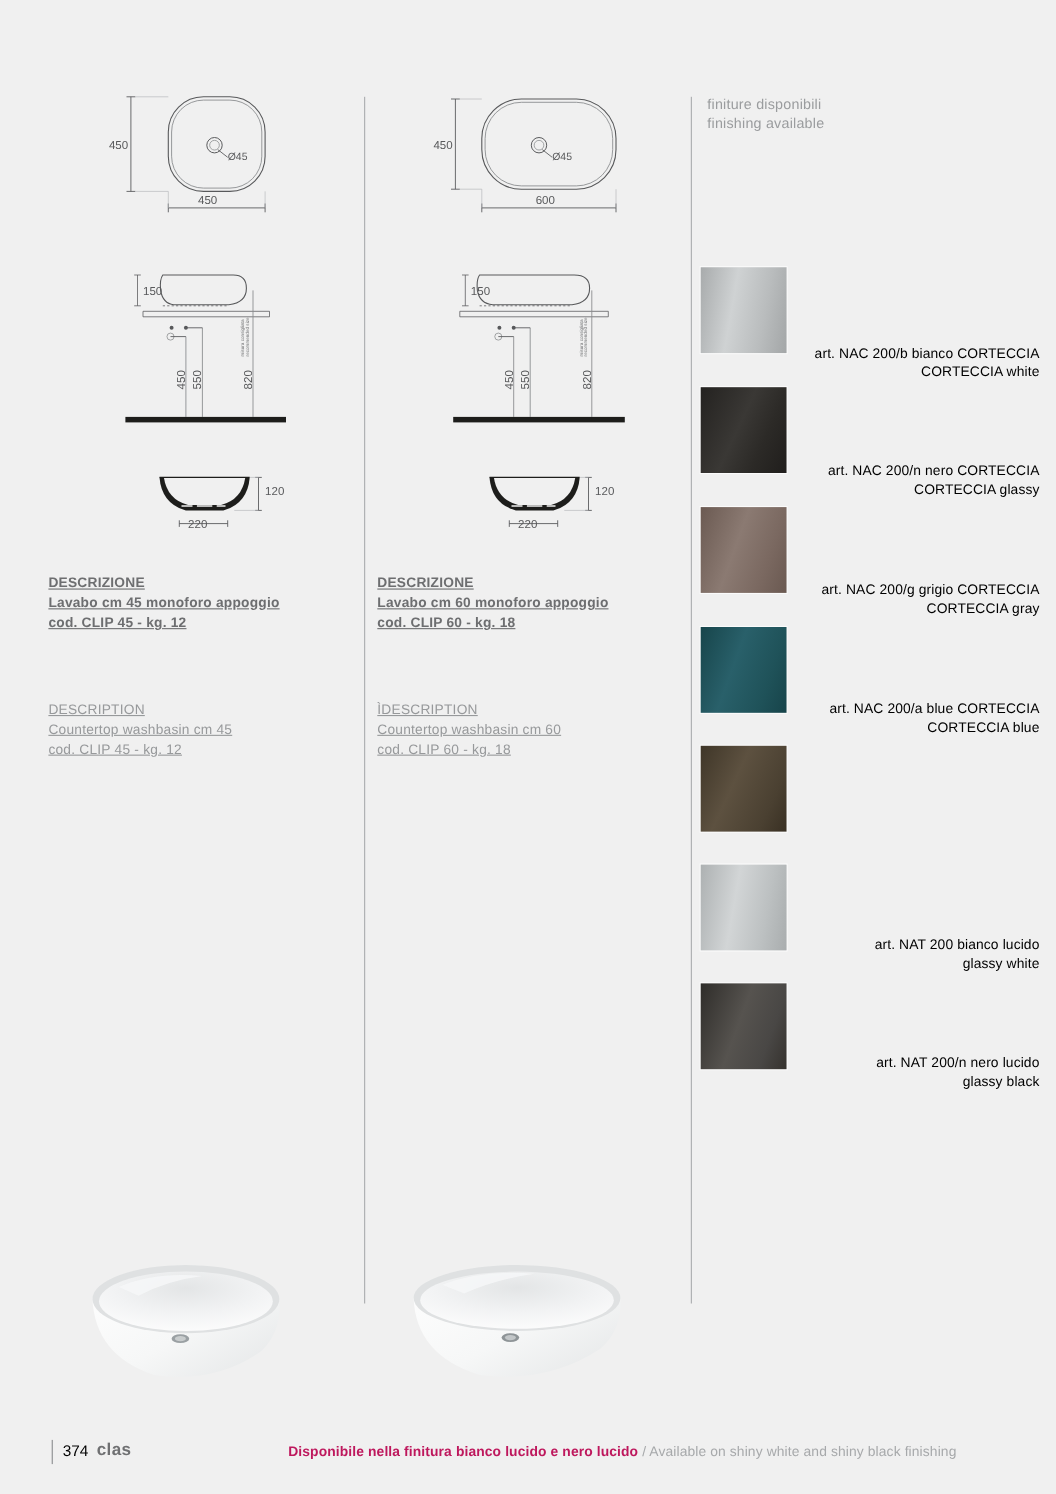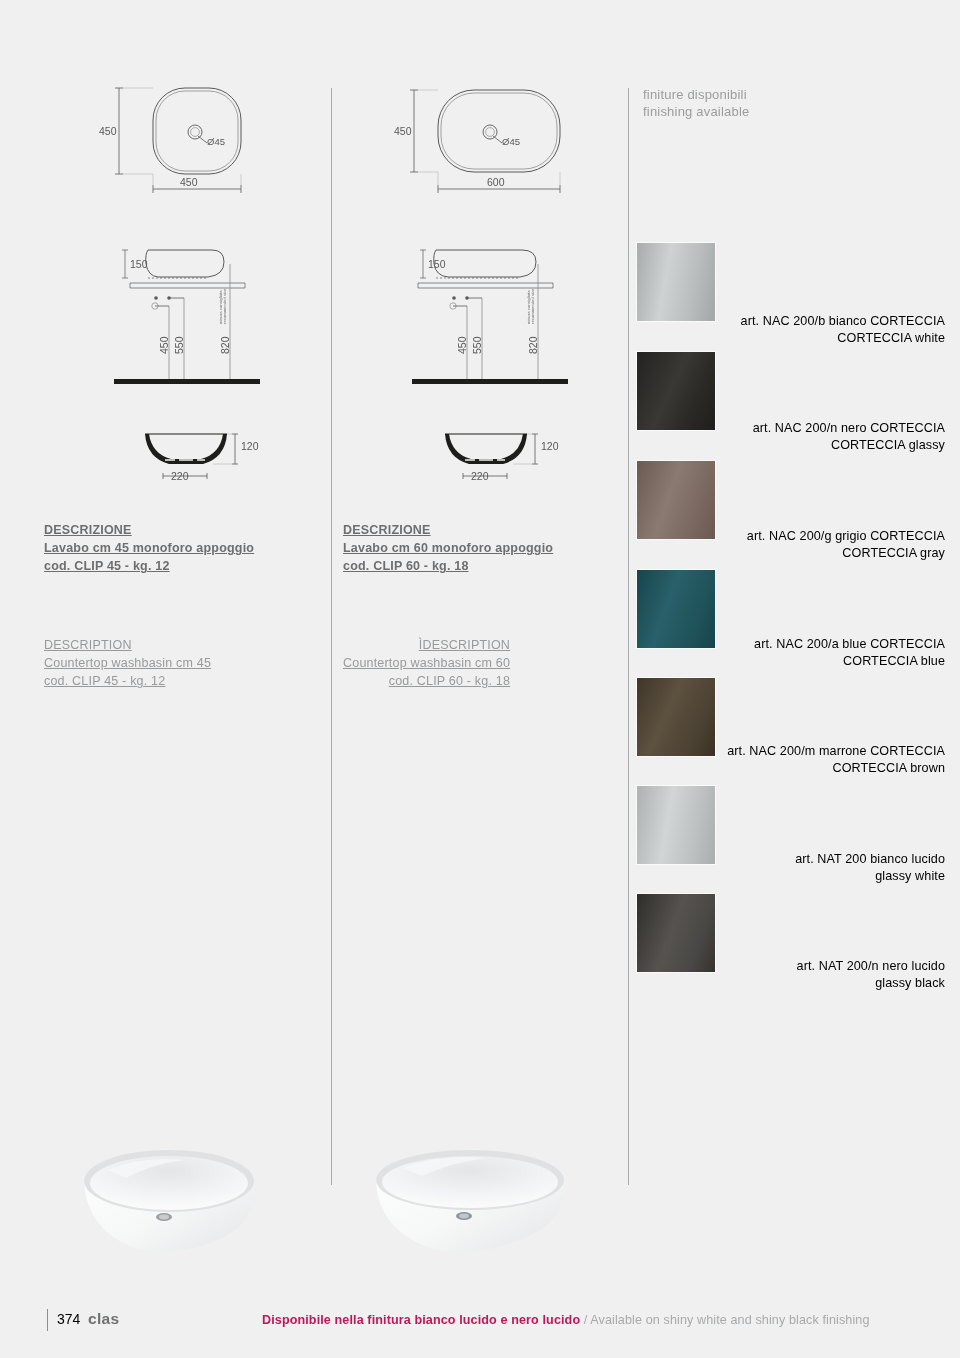--- a/index.html
+++ b/index.html
@@ -217,21 +217,21 @@
       <text x="36" y="60">220</text>
     </g>
   </svg>
 
   <div class="desc it" style="left:343px;top:521px;">
     <div class="t">DESCRIZIONE</div>
     <div class="t">Lavabo cm 60 monoforo appoggio</div>
     <div class="t">cod. CLIP 60 - kg. 18</div>
   </div>
 
-  <div class="desc en" style="left:343px;top:636px;text-align:right;">
+  <div class="desc en" style="left:343px;top:636px;">
     <div class="t">ÌDESCRIPTION</div>
     <div class="t">Countertop washbasin cm 60</div>
     <div class="t">cod. CLIP 60 - kg. 18</div>
   </div>
 
   <div class="fin-head" style="left:643px;top:86px;">
     <div>finiture disponibili</div>
     <div>finishing available</div>
   </div>
 
@@ -253,24 +253,20 @@
     <div>CORTECCIA gray</div>
   </div>
 
   <div class="sw" style="left:637px;top:570px;background:linear-gradient(110deg,#17454b 0%,#29606a 40%,#1f5259 75%,#17444a 100%);"></div>
   <div class="sw-label" style="left:640px;top:636px;width:305px;">
     <div>art.  NAC 200/a blue CORTECCIA</div>
     <div>CORTECCIA blue</div>
   </div>
 
   <div class="sw" style="left:637px;top:678px;background:linear-gradient(115deg,#3f3628 0%,#5d5140 40%,#4a4031 78%,#393023 100%);"></div>
-  <div class="sw-label" style="left:640px;top:743px;width:305px;">
-    <div>art.  NAC 200/m marrone CORTECCIA</div>
-    <div>CORTECCIA brown</div>
-  </div>
 
   <div class="sw" style="left:637px;top:786px;background:linear-gradient(100deg,#adb1b2 0%,#d2d5d6 40%,#bcc0c1 74%,#a9adae 100%);"></div>
   <div class="sw-label" style="left:640px;top:851px;width:305px;">
     <div>art.  NAT 200 bianco lucido</div>
     <div>glassy white</div>
   </div>
 
   <div class="sw" style="left:637px;top:894px;background:linear-gradient(110deg,#2f2d2a 0%,#56534f 45%,#494745 76%,#35322e 100%);"></div>
   <div class="sw-label" style="left:640px;top:958px;width:305px;">
     <div>art.  NAT 200/n nero lucido</div>

